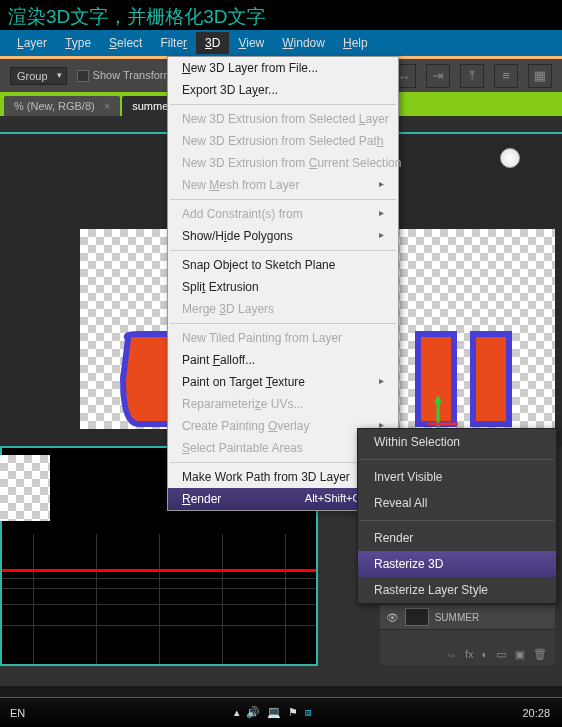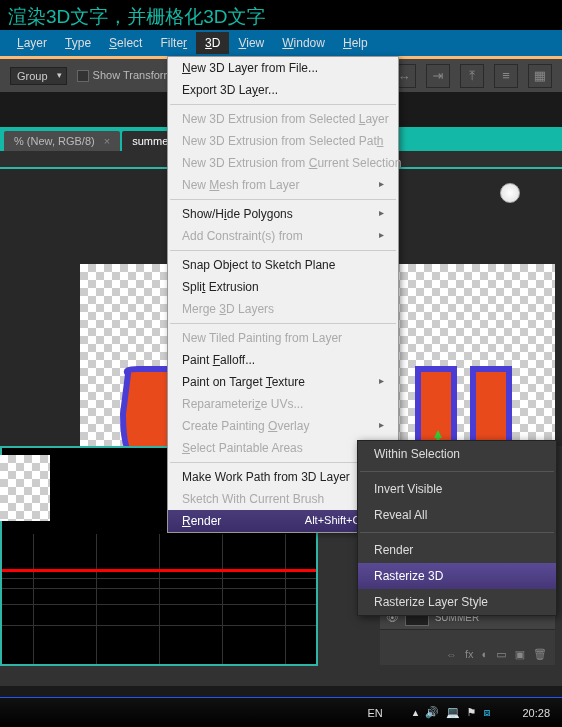--- a/index.html
+++ b/index.html
@@ -10,21 +10,21 @@
 .menu-bar { background: #0369a1; height: 26px; display: flex; align-items: center; padding: 0 8px; gap: 0; color: #ddd; font-size: 12px; }
 .menu-item { padding: 4px 9px; cursor: pointer; }
 .menu-item.active { background: #2c2c2c; color: #fff; }
 
 .options-bar { background: #454545; height: 36px; display: flex; align-items: center; padding: 0 10px; gap: 10px; border-top: 3px solid #fdba74; color: #bbb; font-size: 11px; }
 .combo { background: #333; border: 1px solid #222; color: #ccc; padding: 2px 18px 2px 6px; font-size: 11px; position: relative; }
 .combo::after { content: "▾"; position: absolute; right: 4px; top: 2px; font-size: 9px; }
 .check-stub { width: 12px; height: 12px; border: 1px solid #666; background: #333; display: inline-block; vertical-align: middle; margin-right: 4px; }
 .icon-btn { width: 24px; height: 24px; background: #444; border: 1px solid #2a2a2a; display: inline-flex; align-items: center; justify-content: center; color: #888; font-size: 13px; }
 
-.tab-bar { background: #14b8a6; height: 24px; display: flex; align-items: flex-end; padding: 0 4px; gap: 2px; color: #bbb; font-size: 11px; margin-top: 35px; }
+.tab-bar { background: #84cc16; height: 24px; display: flex; align-items: flex-end; padding: 0 4px; gap: 2px; color: #bbb; font-size: 11px; }
 .tab { background: #4b4b4b; padding: 4px 10px; border-top-left-radius: 2px; border-top-right-radius: 2px; }
 .tab.active { background: #2e2e2e; color: #fff; }
 
 .ruler-h { background: #2e2e2e; height: 18px; position: relative; color: #888; font-size: 9px; border-bottom: 2px solid #2fb5a8; }
 .ruler-h .tick { position: absolute; top: 16px; }
 
 .canvas-area { background: #282828; position: relative; height: 312px; }
 .checker { position: absolute; background-image:
   linear-gradient(45deg,#ccc 25%,transparent 25%),linear-gradient(-45deg,#ccc 25%,transparent 25%),
   linear-gradient(45deg,transparent 75%,#ccc 75%),linear-gradient(-45deg,transparent 75%,#ccc 75%);
@@ -41,31 +41,31 @@
 .dropdown .itm.hl { background: linear-gradient(#4a3c7a,#3a2d68); color: #fff; }
 .dropdown .itm.hl .sc { color: #fff; }
 .dropdown .sc { color: #555; font-size: 11px; }
 
 .panel-lower { position: absolute; top: 446px; left: 0; width: 562px; height: 240px; background: #323232; }
 .panel-border { position: absolute; left: 0; top: 0; width: 318px; height: 220px; border: 2px solid #2fb5a8; background: #000; overflow: hidden; }
 .grid-line { position: absolute; background: #333; }
 .red-line { position: absolute; left: 0; width: 100%; height: 3px; background: #f00; }
 .checker-side { position: absolute; left: 0; top: 455px; width: 50px; height: 66px; }
 
-.context-menu { position: absolute; left: 357px; top: 440px; width: 200px; background: #3a3a3a; border: 1px solid #222; box-shadow: 2px 2px 8px rgba(0,0,0,.5); font-size: 12px; color: #ddd; z-index: 60; }
+.context-menu { position: absolute; left: 357px; top: 428px; width: 200px; background: #3a3a3a; border: 1px solid #222; box-shadow: 2px 2px 8px rgba(0,0,0,.5); font-size: 12px; color: #ddd; z-index: 60; }
 .context-menu .citm { padding: 6px 16px; }
 .context-menu .csep { height: 1px; background: #555; margin: 4px 2px; }
 .context-menu .chl { background: linear-gradient(#5a4a95,#463677); color: #fff; }
 
 .layers-stub { position: absolute; left: 380px; top: 605px; width: 175px; height: 60px; background: #3a3a3a; font-size: 10px; color: #bbb; }
 .layer-row { display: flex; align-items: center; gap: 6px; padding: 3px 6px; background: #444; border-bottom: 1px solid #2a2a2a; }
 .layer-thumb { width: 24px; height: 18px; background: #222; border: 1px solid #666; }
 .layer-icons { position: absolute; bottom: 0; right: 4px; display: flex; gap: 8px; color: #888; font-size: 11px; padding: 4px; }
 
-.taskbar { position: absolute; bottom: 0; left: 0; width: 100%; height: 30px; background: linear-gradient(#111,#000); border-top: 1px solid #2255ff; display: flex; align-items: center; justify-content: flex-end; color: #ddd; font-size: 11px; padding: 0 6px; gap: 26px; }
+.taskbar { position: absolute; bottom: 0; left: 0; width: 100%; height: 30px; background: linear-gradient(#111,#000); border-top: 1px solid #2255ff; display: flex; align-items: center; justify-content: space-between; color: #ddd; font-size: 11px; padding: 0 6px; gap: 18px; }
 .taskbar .lang { padding: 2px 4px; }
 .taskbar .tray { display: flex; gap: 7px; align-items: center; }
 .taskbar .clock { padding: 0 6px; }
 .ud { text-decoration: underline; }
 </style>
 </head>
 <body>
 
 <div class="title-bar">渲染3D文字，并栅格化3D文字</div>
 
@@ -130,26 +130,26 @@
   <div class="itm disabled">
       <span>New 3D Extrusion from Selected Pat<span class="ud">h</span></span>
     </div>
   <div class="itm disabled">
       <span>New 3D Extrusion from <span class="ud">C</span>urrent Selection</span>
     </div>
   <div class="itm disabled sub">
       <span>New <span class="ud">M</span>esh from Layer</span>
     </div>
   <div class="sep"></div>
+  <div class="itm disabled sub">
+      <span>Add Constraint(s) from</span>
+    </div>
   <div class="itm sub">
       <span>Show/H<span class="ud">i</span>de Polygons</span>
     </div>
-  <div class="itm disabled sub">
-      <span>Add Constraint(s) from</span>
-    </div>
   <div class="sep"></div>
   <div class="itm">Snap Object to Sketch Plane</div>
   <div class="itm">
       <span>Spli<span class="ud">t</span> Extrusion</span>
     </div>
   <div class="itm disabled">
       <span>Merge <span class="ud">3</span>D Layers</span>
     </div>
   <div class="sep"></div>
   <div class="itm disabled">New Tiled Painting from Layer</div>
@@ -163,21 +163,20 @@
       <span>Reparameteri<span class="ud">z</span>e UVs...</span>
     </div>
   <div class="itm disabled sub">
       <span>Create Painting <span class="ud">O</span>verlay</span>
     </div>
   <div class="itm disabled">
       <span><span class="ud">S</span>elect Paintable Areas</span>
     </div>
   <div class="sep"></div>
   <div class="itm">Make Work Path from 3D Layer</div>
-  <div class="itm disabled">Sketch With Current Brush</div>
   <div class="itm hl">
       <span><span class="ud">R</span>ender</span>
       <span class="sc">Alt+Shift+Ctrl+R</span>
     </div>
 </div>
 
 <div class="panel-lower">
   <div class="panel-border">
     <div style="position:absolute;inset:0;">
       <div class="grid-line" style="width:100%;height:1px;top:60%"></div>

